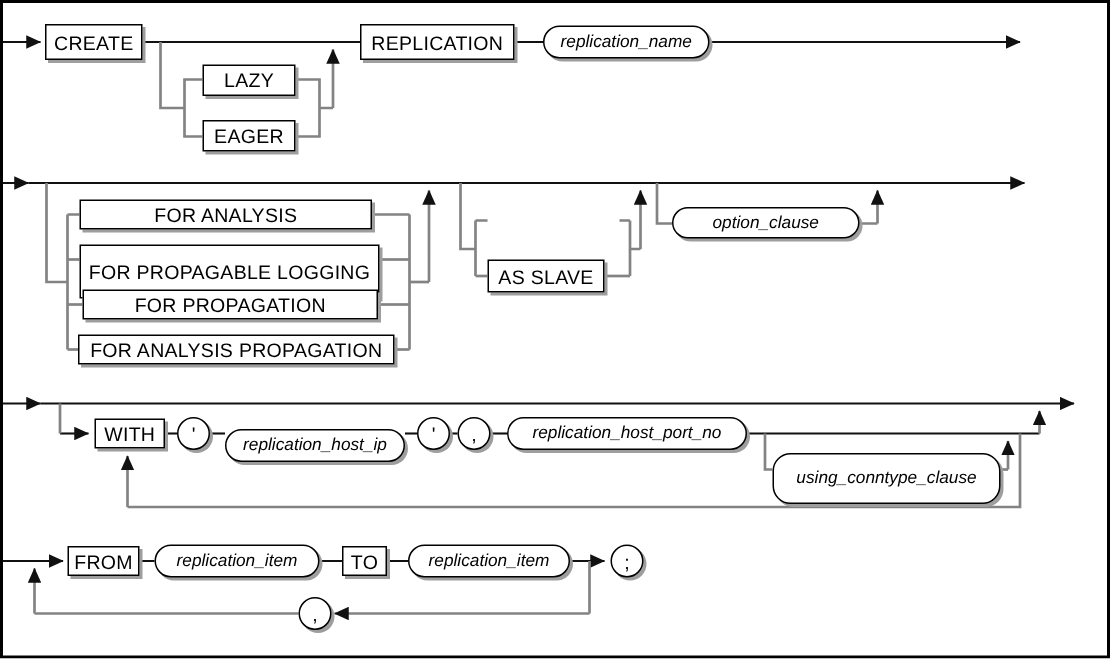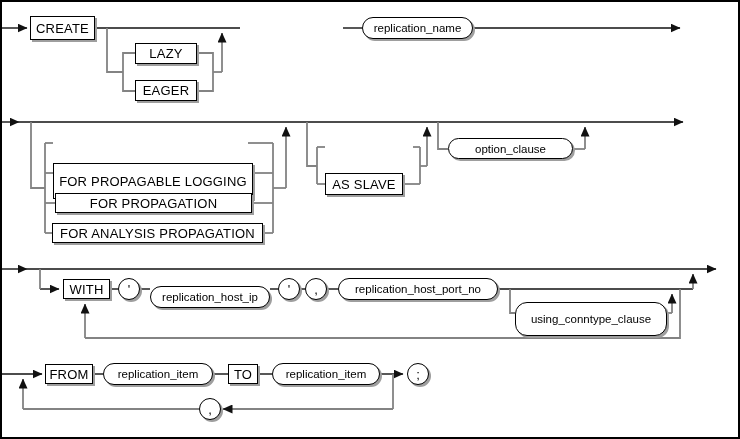--- a/index.html
+++ b/index.html
@@ -18,21 +18,21 @@
     box-sizing:border-box;
     display:flex;align-items:center;justify-content:center;
     background:#fff;
     border:1.6px solid #000;
     box-shadow:2px 2px 0 #9e9e9e;
     color:#000;
     white-space:nowrap;
     z-index:2;
   }
   .kw{font-size:13px;letter-spacing:0.2px;}
-  .op{font-size:11.5px;border-radius:12px;}
+  .op{font-size:11.5px;border-radius:12px;font-style:italic;}
   .lit{font-size:13px;border-radius:50%;width:22px;height:22px;}
 </style>
 </head>
 <body>
 
 <div id="stage">
 
   <svg id="wires" viewBox="0 0 736 435" width="736" height="435">
     <defs>
       <marker id="arw" markerUnits="userSpaceOnUse" markerWidth="10" markerHeight="9" viewBox="0 0 10 9" refX="9.5" refY="4.5" orient="auto">
@@ -114,22 +114,24 @@
       <path d="M391,372 V407"></path>
       <path d="M391,407 H221" marker-end="url(#arw)"></path>
       <path d="M197,407 H21"></path>
       <path d="M21,407 V377" marker-end="url(#arw)"></path>
     </g>
   </svg>
 
   <div class="node kw" style="left:28px;top:14px;width:65px;height:24px">CREATE</div>
   <div class="node kw" style="left:133px;top:41px;width:62px;height:21px">LAZY</div>
   <div class="node kw" style="left:133px;top:78px;width:62px;height:21px">EAGER</div>
+  <div class="node kw" style="left:238px;top:14px;width:103px;height:24px">REPLICATION</div>
   <div class="node op" style="left:360px;top:15px;width:111px;height:22px">replication_name</div>
 
+  <div class="node kw" style="left:51px;top:131px;width:195px;height:20px">FOR ANALYSIS</div>
   <div class="node kw" style="left:51px;top:161px;width:200px;height:36px">FOR PROPAGABLE LOGGING</div>
   <div class="node kw" style="left:50px;top:221px;width:211px;height:20px">FOR ANALYSIS PROPAGATION</div>
   <div class="node kw" style="left:53px;top:191px;width:197px;height:20px">FOR PROPAGATION</div>
   <div class="node kw" style="left:323px;top:171px;width:78px;height:22px">AS SLAVE</div>
   <div class="node op" style="left:446px;top:136px;width:125px;height:21px">option_clause</div>
 
   <div class="node kw" style="left:61px;top:277px;width:47px;height:20px">WITH</div>
   <div class="node lit" style="left:116px;top:276px">'</div>
   <div class="node op" style="left:148px;top:284px;width:120px;height:22px">replication_host_ip</div>
   <div class="node lit" style="left:276px;top:276px">'</div>

